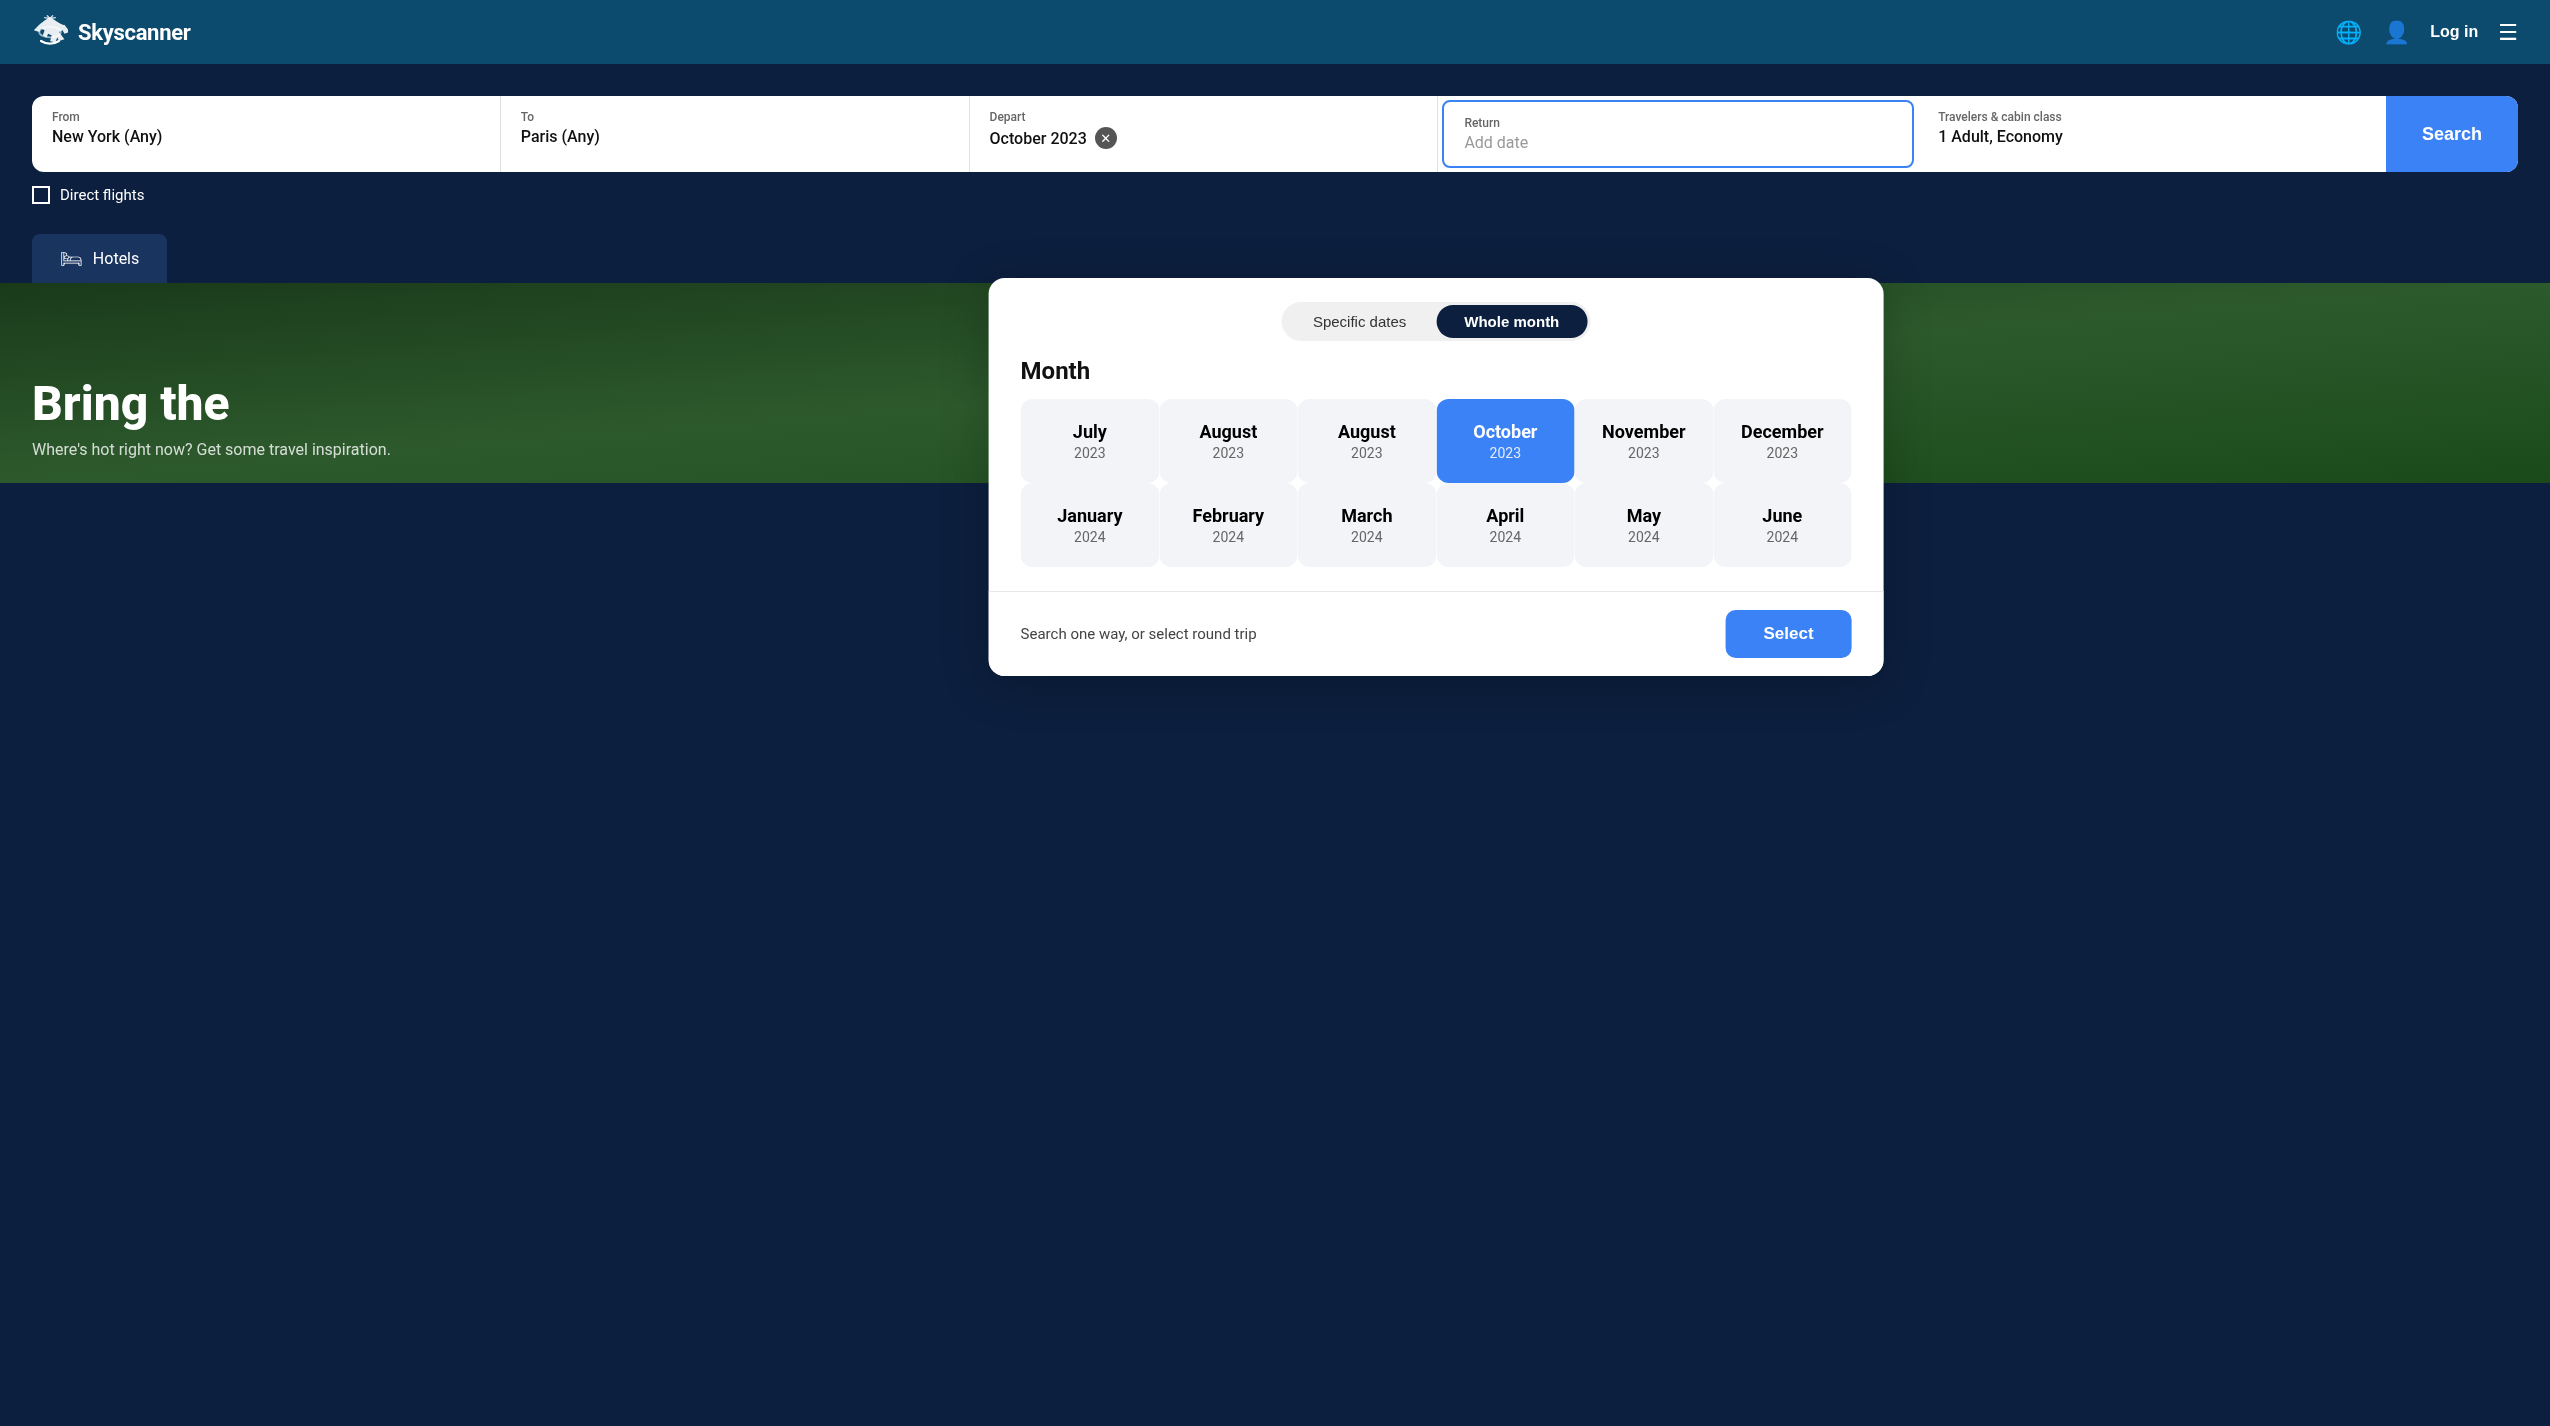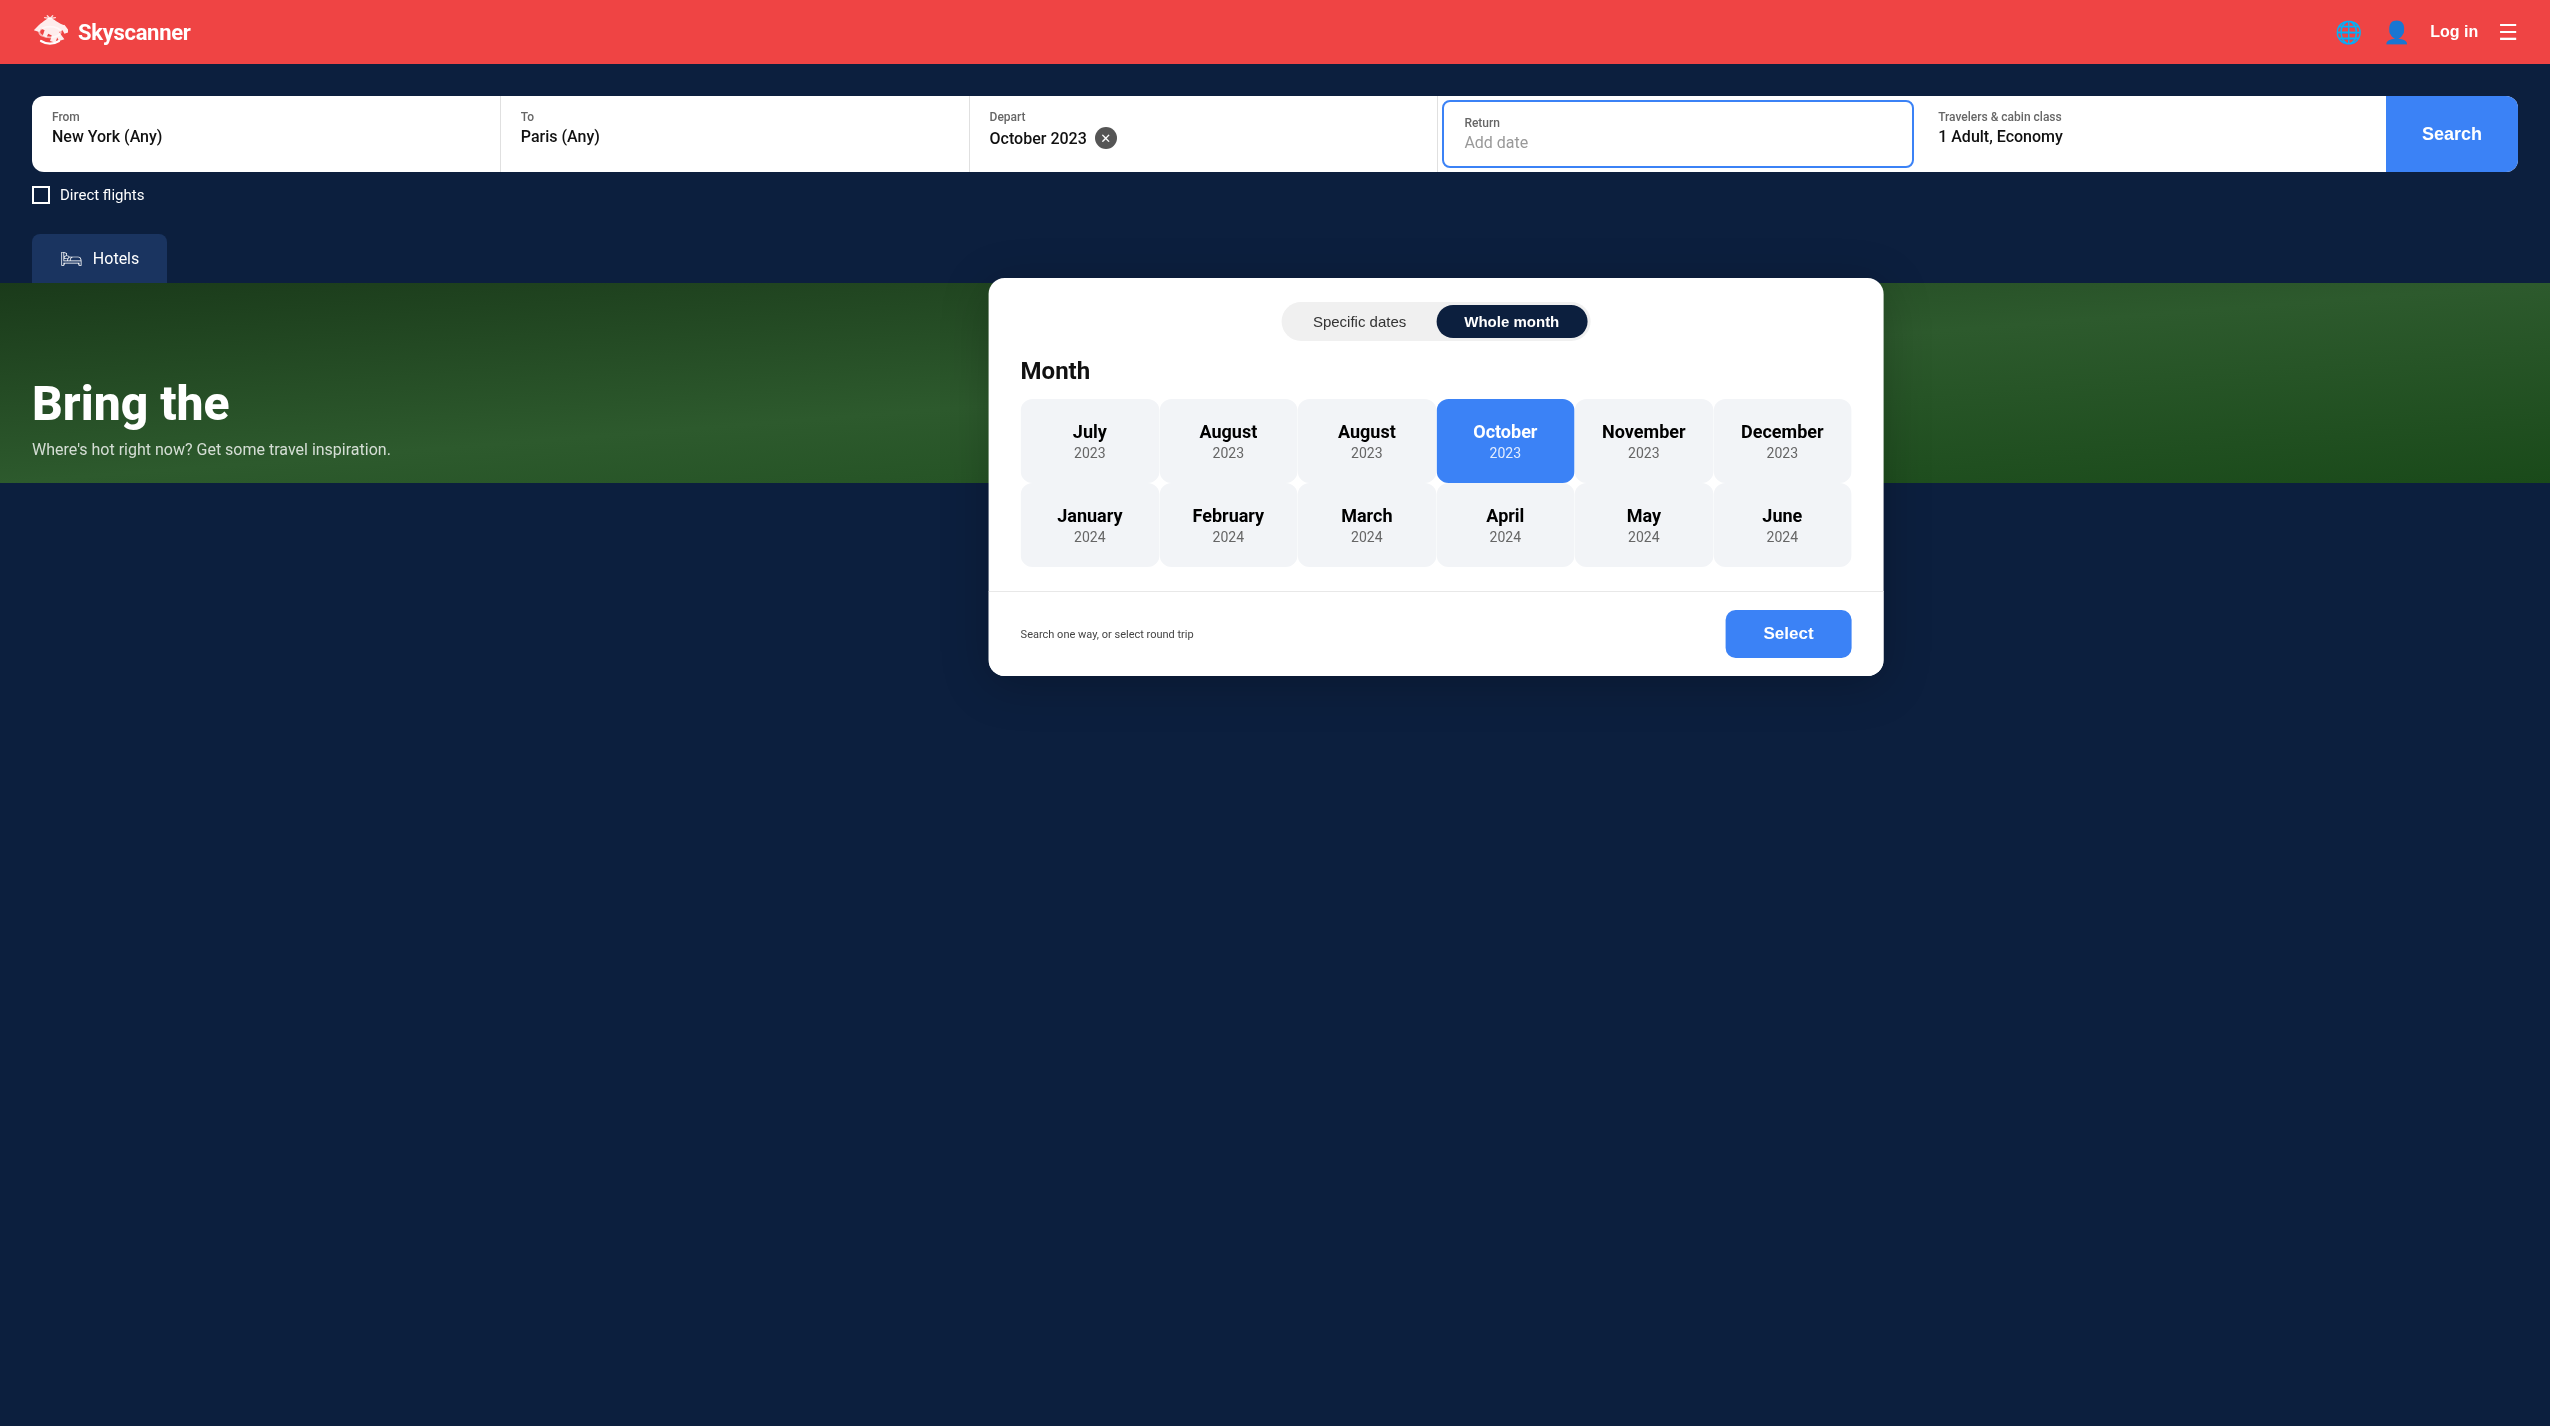--- a/index.html
+++ b/index.html
@@ -1,20 +1,20 @@
 <!DOCTYPE html>
 <html><head>
   <meta charset="utf-8">
   <style>
     * { box-sizing: border-box; margin: 0; padding: 0; }
     body { font-family: -apple-system, BlinkMacSystemFont, 'Segoe UI', Roboto, sans-serif; background: #0c1f3e; min-height: 100vh; overflow-x: hidden; }
 
     
     .header {
-      background: #ef4444;
+      background: #0c4a6e;
       padding: 14px 32px;
       display: flex;
       align-items: center;
       justify-content: space-between;
     }
     .logo-area {
       display: flex;
       align-items: center;
       gap: 10px;
     }
@@ -267,21 +267,21 @@
     .month-card.selected .month-card-year { color: rgba(255,255,255,0.85); }
     .popup-footer {
       border-top: 1px solid #e8e8e8;
       padding: 18px 32px;
       display: flex;
       align-items: center;
       justify-content: space-between;
       background: white;
     }
     .footer-hint {
-      font-size: 11px;
+      font-size: 15px;
       color: #444;
     }
     .select-btn {
       background: #3b82f6;
       color: white;
       border: none;
       padding: 14px 38px;
       border-radius: 10px;
       font-size: 17px;
       font-weight: 700;

